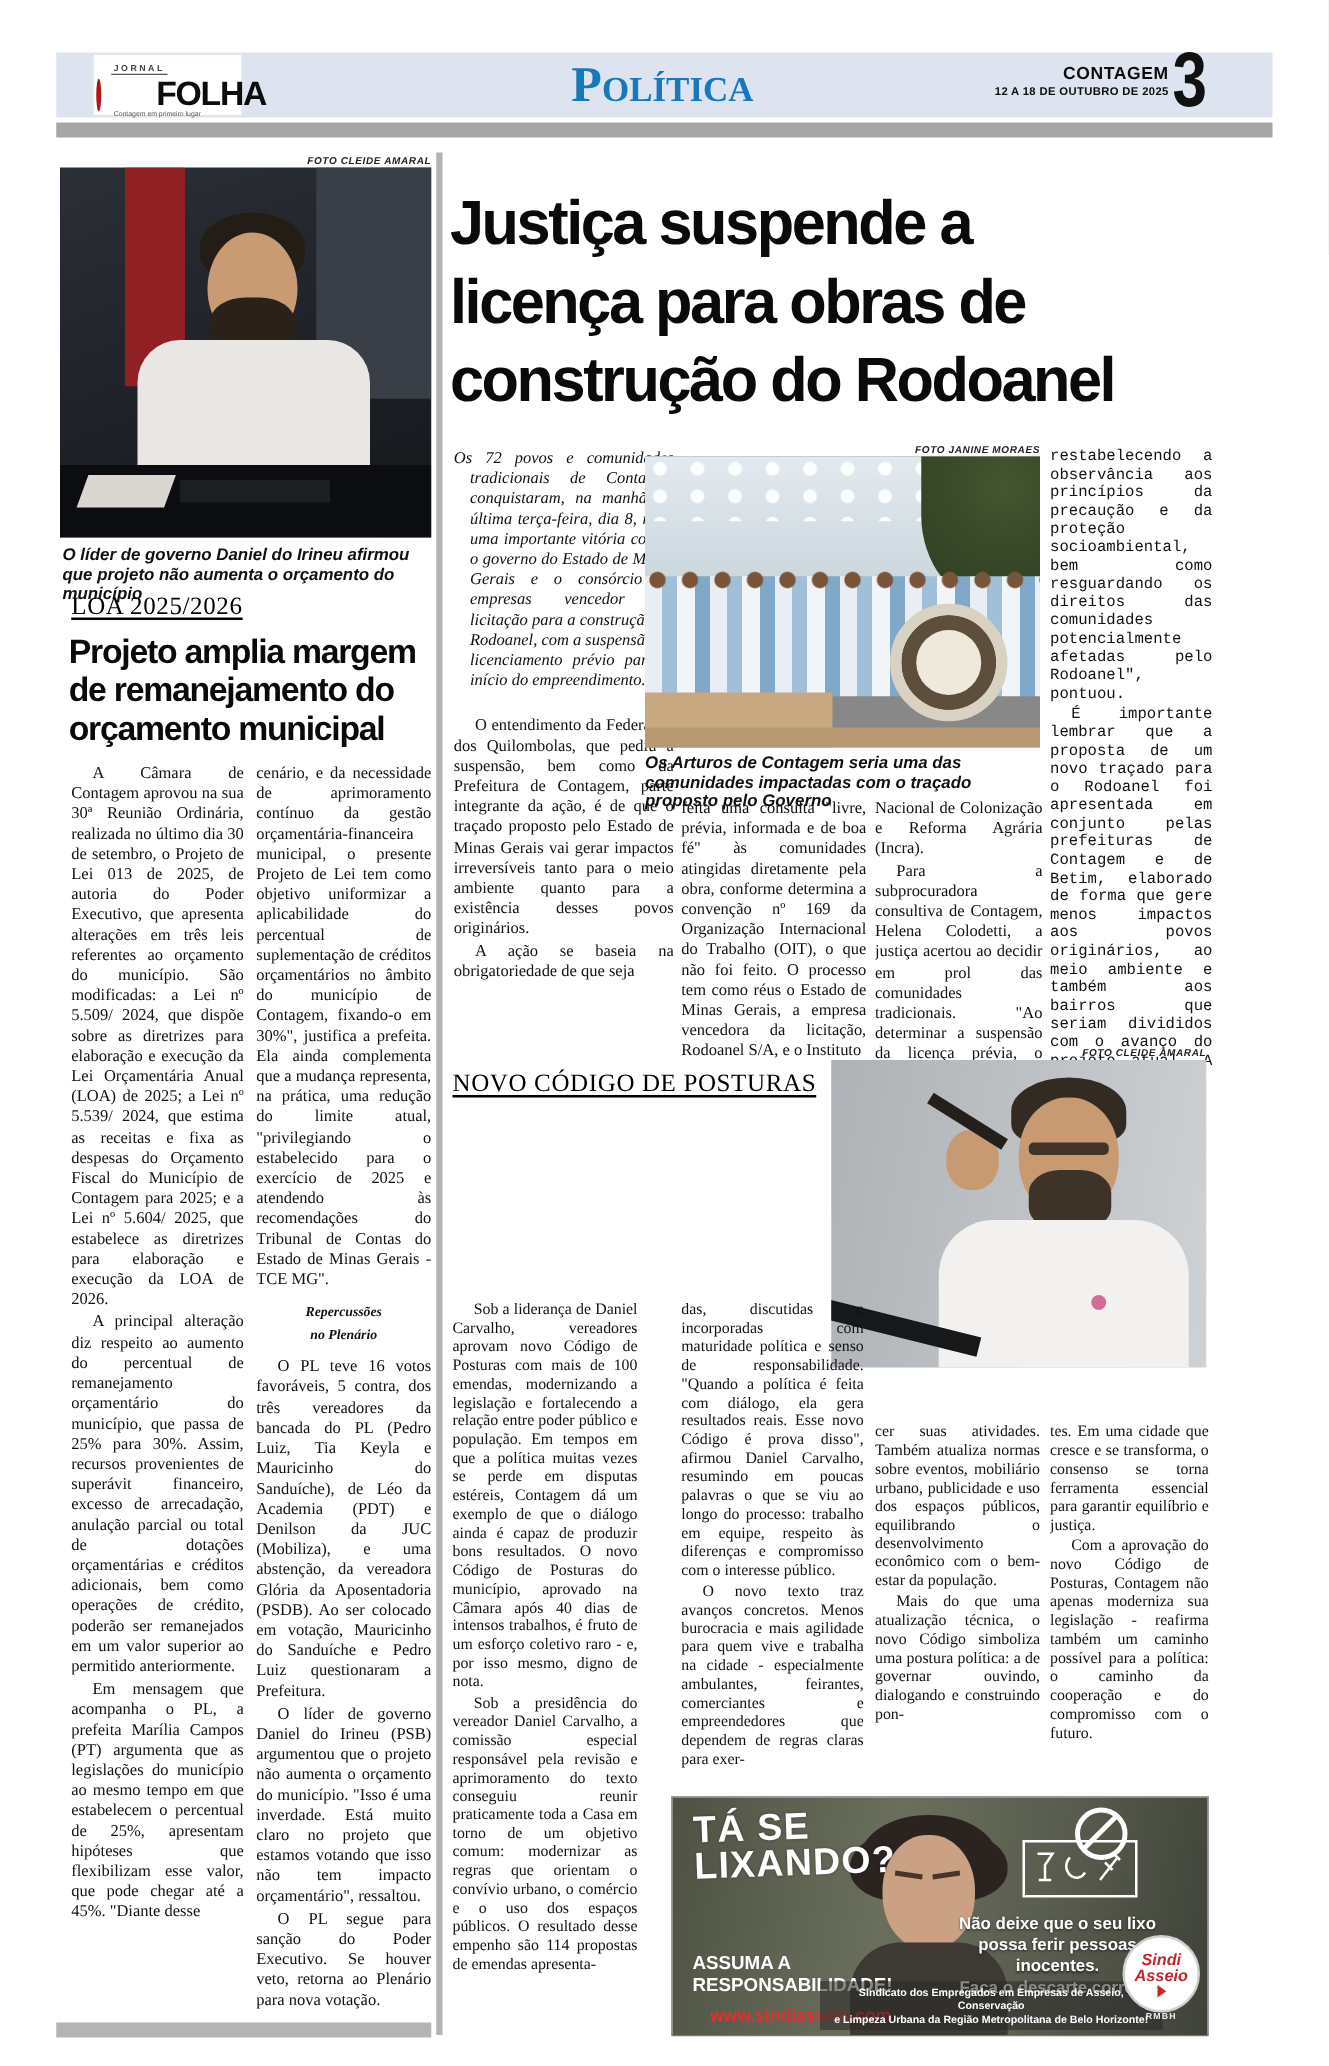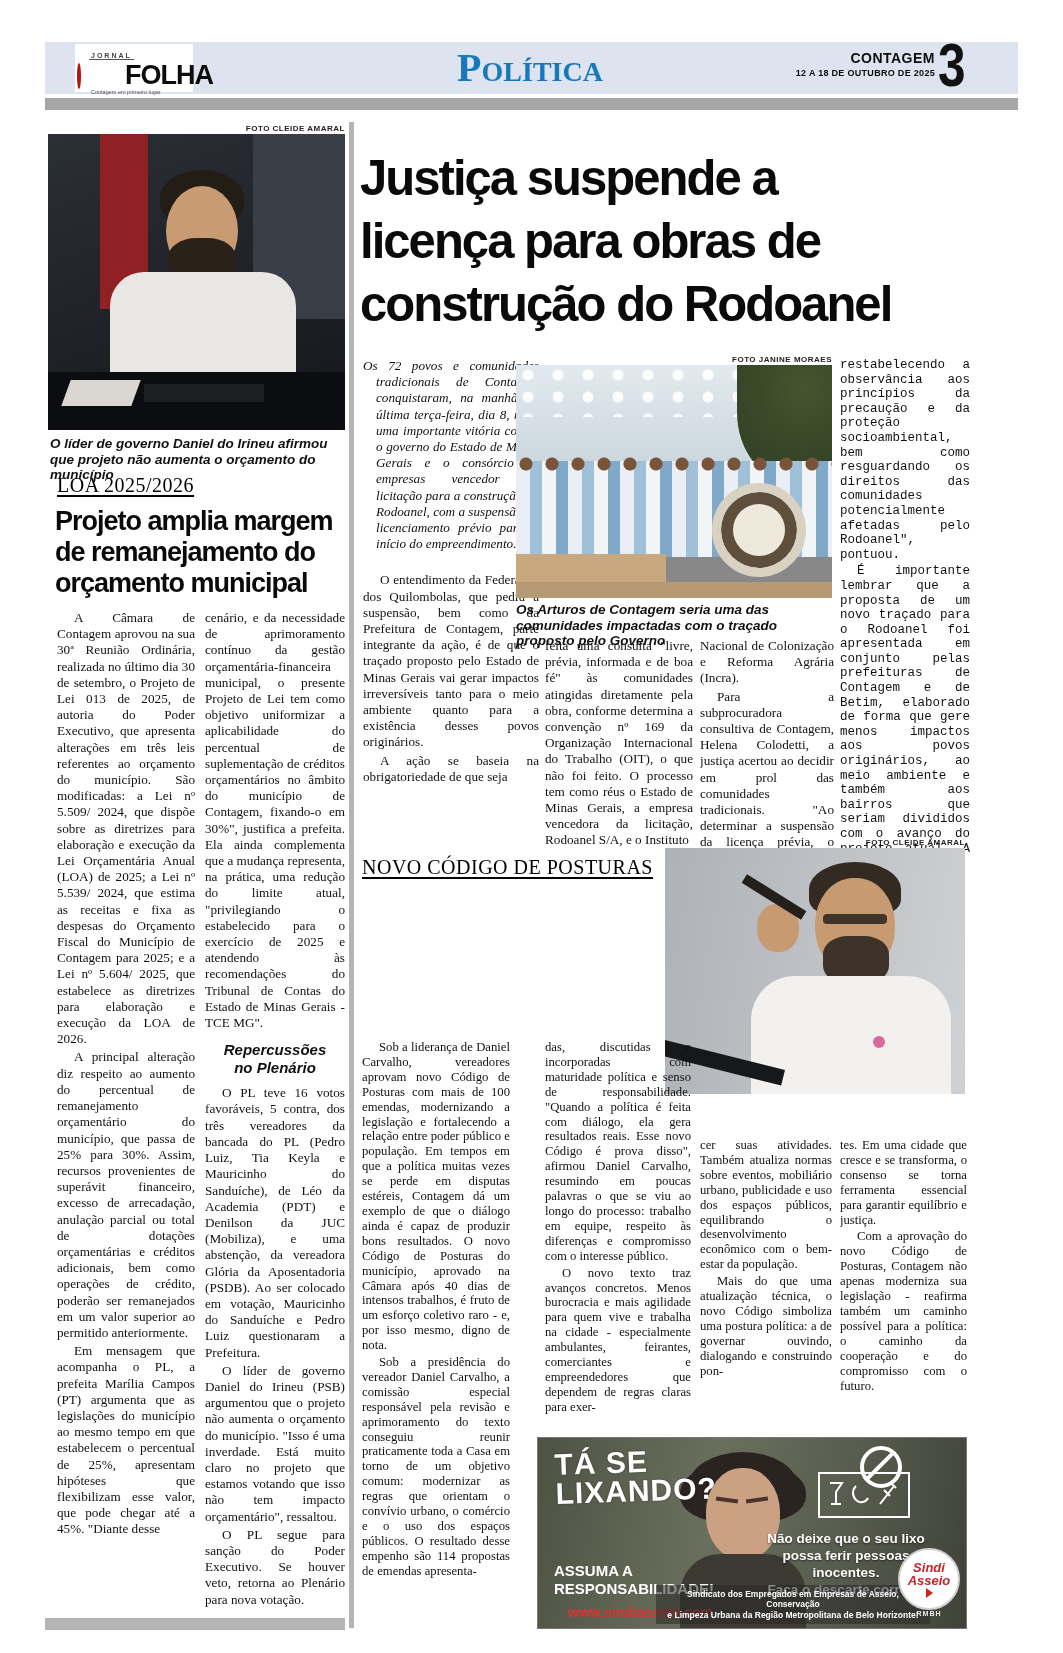--- a/index.html
+++ b/index.html
@@ -19,36 +19,36 @@
   #section-title{left:390px;top:44px;width:280px;text-align:center;
      font-family:"Liberation Serif",serif;font-variant:small-caps;font-weight:bold;font-size:40px;line-height:48px;
      color:#1878bc;letter-spacing:0px;}
   #edition{right:128px;top:50px;width:180px;text-align:right;font-family:"Liberation Sans",sans-serif;color:#0c0c0c;}
   #edition .city{font-size:14px;font-weight:900;letter-spacing:.5px;}
   #edition .date{font-size:9px;font-weight:900;letter-spacing:.3px;margin-top:2px;}
   #pagenum{left:938px;top:34px;font-family:"Liberation Sans",sans-serif;font-weight:900;font-size:62px;line-height:62px;
      transform:scaleX(.8);transform-origin:left top;}
   .graybar{background:#a6a6a6;}
   
-  .credit{font-family:"Liberation Sans",sans-serif;font-size:8px;font-weight:bold;letter-spacing:.5px;color:#222;text-align:right;}
+  .credit{font-family:"Liberation Sans",sans-serif;font-size:8px;font-weight:bold;letter-spacing:.5px;color:#222;text-align:right;font-style:italic;}
   .caption{font-family:"Liberation Sans",sans-serif;font-weight:bold;font-style:italic;font-size:13.5px;line-height:1.16;color:#111;}
   .kicker{font-family:"Liberation Serif",serif;font-size:20px;letter-spacing:.5px;color:#000;
           text-decoration:underline;text-underline-offset:3px;text-decoration-thickness:1.5px;white-space:nowrap;}
   .headline{font-family:"Liberation Sans",sans-serif;font-weight:900;color:#0a0a0a;white-space:pre-line;}
   #hl-left{font-size:27px;line-height:31px;letter-spacing:-1px;}
   #hl-main{font-size:50px;line-height:63px;letter-spacing:-2px;transform:scaleX(.98);transform-origin:left top;}
   #hl-a2{font-size:25px;line-height:31px;letter-spacing:-.5px;text-align:center;}
   .col{font-size:13.2px;line-height:16.2px;text-align:justify;overflow:hidden;}
   .col p{margin:0 0 2px 0;text-indent:17px;}
   .col p.cont{text-indent:0;}
   .lead{font-style:italic;padding-left:13px;}
   .lead p{text-indent:-13px;margin:0 0 20px 0;}
   .tight{font-size:12.7px;line-height:14.9px;}
   .tight2{font-size:12.5px;line-height:14.6px;}
-  .subhead{font-family:Liberation Sans, sans-serif;font-weight:bold;font-style:italic;font-size:15px;line-height:18px;
+  .subhead{font-family:Liberation Serif, serif;font-weight:bold;font-style:italic;font-size:11px;line-height:18px;
            text-align:center;white-space:pre-line;margin:10px 0 8px 0;text-indent:0 !important;}
   .photo{overflow:hidden;background:#888;}
   .ph{position:absolute;}
   
   #ad{background:linear-gradient(100deg,#4e5243 0%,#6a6f5d 40%,#585c4e 70%,#3f4238 100%);border:1px solid #777;overflow:hidden;
       font-family:"Liberation Sans",sans-serif;color:#fff;}
   #ad .adtitle{font-weight:900;font-size:30px;line-height:29px;letter-spacing:1px;transform:rotate(-2deg);transform-origin:left top;
       text-shadow:0 0 2px rgba(0,0,0,.4);}
   #ad .cta{font-weight:900;font-size:15px;line-height:18px;}
   #ad .url{color:#e03030;font-weight:900;font-size:14px;}

